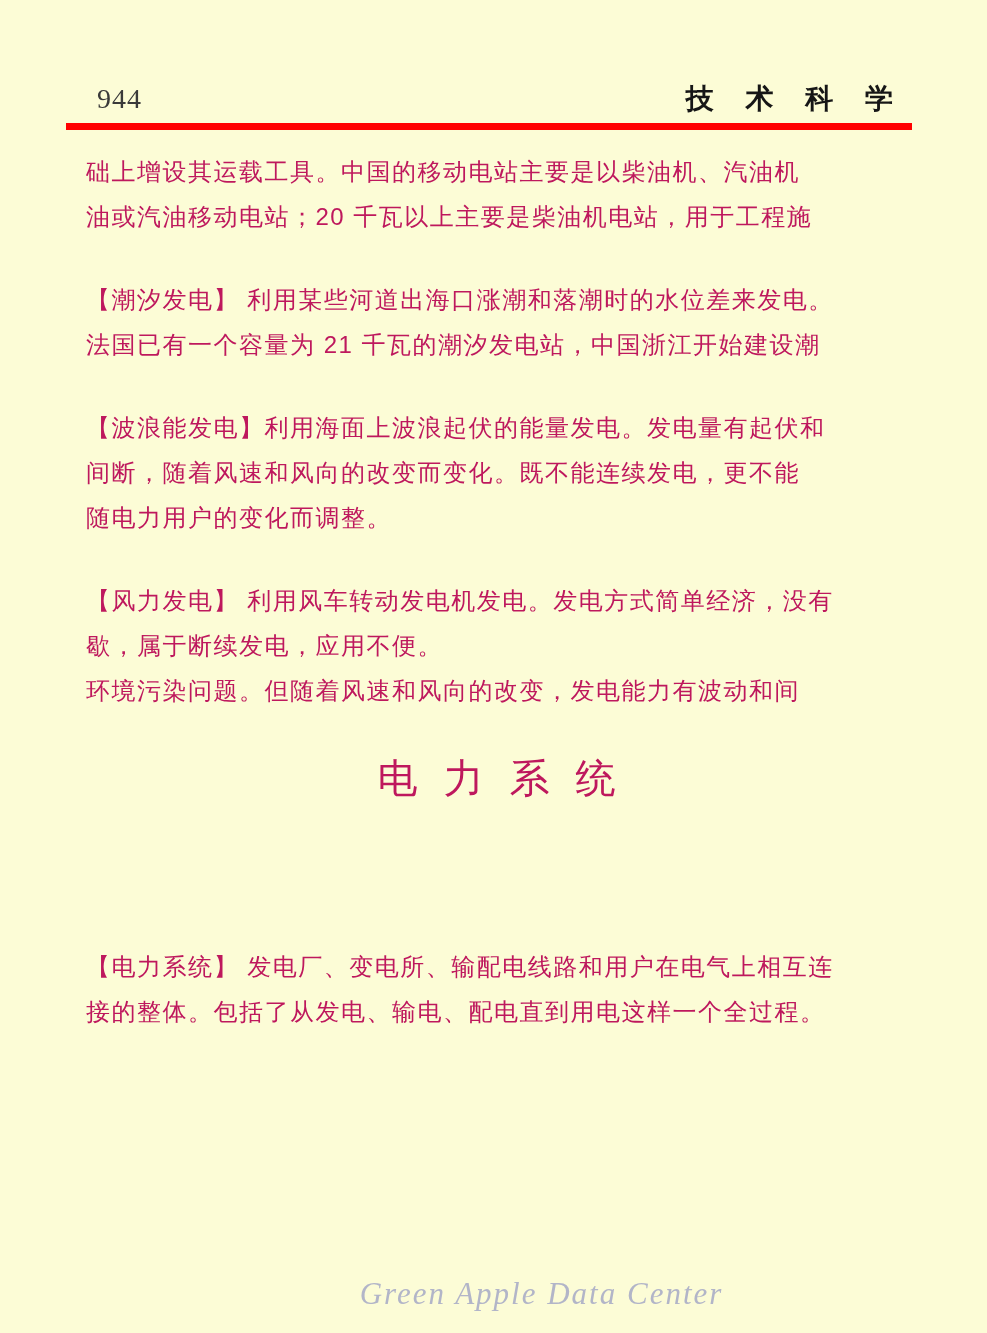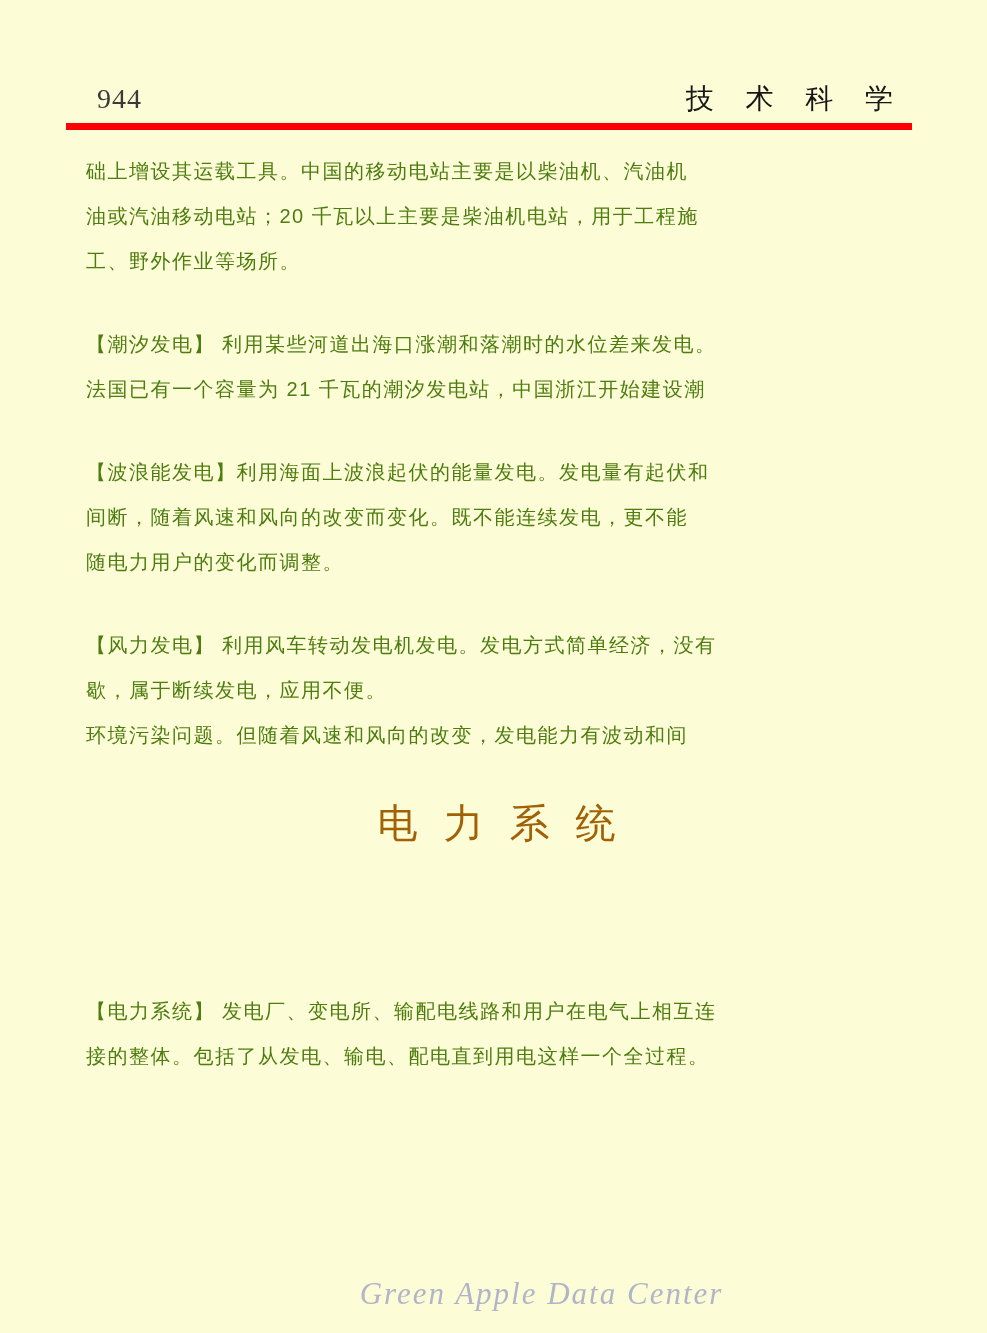--- a/index.html
+++ b/index.html
@@ -23,49 +23,49 @@
   .page-number {
     font-family: "Liberation Serif", serif;
     font-size: 28px;
     color: #3a3a3a;
     letter-spacing: 1px;
   }
   .header-title {
     font-size: 28px;
     color: #161616;
     letter-spacing: 12px;
-    font-weight: 400;
+    font-weight: 700;
   }
   .red-rule {
     margin: 9px 75px 0 66px;
     height: 7px;
     background: #FF0000;
     border: none;
   }
   .content {
     margin: 19px 80px 0 86px;
   }
   .para {
     margin-bottom: 38px;
   }
   .line {
-    font-size: 20px;
+    font-size: 24px;
     line-height: 45px;
     letter-spacing: 1.5px;
     white-space: nowrap;
-    color: #4d7c0f;
+    color: #be185d;
   }
   .section-heading {
     margin-bottom: 138px;
     text-align: center;
     font-size: 40px;
     font-weight: 500;
     letter-spacing: 26px;
     text-indent: 26px; 
-    color: #a16207;
+    color: #be185d;
   }
   .watermark {
     position: absolute;
     left: 0;
     top: 1276px;
     width: 100%;
     text-align: center;
     font-family: "Liberation Serif", serif;
     font-style: italic;
     font-size: 31px;
@@ -84,21 +84,20 @@
     <span class="header-title">技 术 科 学</span>
   </div>
 
   <div class="red-rule"></div>
 
   <div class="content">
 
     <div class="para">
       <div class="line">础上增设其运载工具。中国的移动电站主要是以柴油机、汽油机</div>
       <div class="line">油或汽油移动电站；20 千瓦以上主要是柴油机电站，用于工程施</div>
-      <div class="line">工、野外作业等场所。</div>
     </div>
 
     <div class="para">
       <div class="line">【潮汐发电】 利用某些河道出海口涨潮和落潮时的水位差来发电。</div>
       <div class="line">法国已有一个容量为 21 千瓦的潮汐发电站，中国浙江开始建设潮</div>
     </div>
 
     <div class="para">
       <div class="line">【波浪能发电】利用海面上波浪起伏的能量发电。发电量有起伏和</div>
       <div class="line">间断，随着风速和风向的改变而变化。既不能连续发电，更不能</div>

